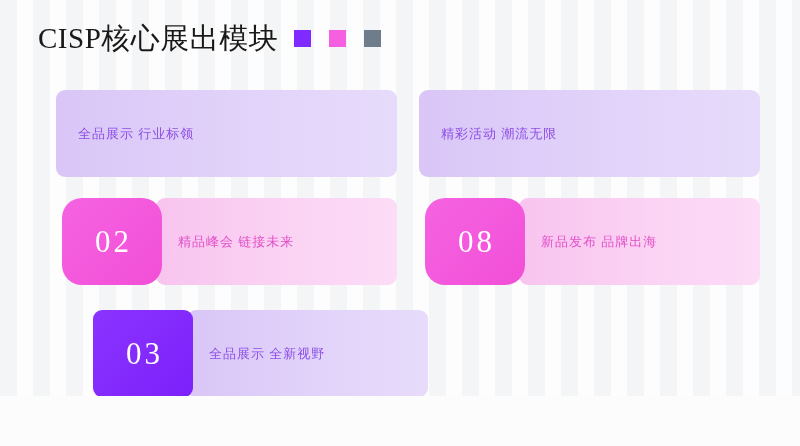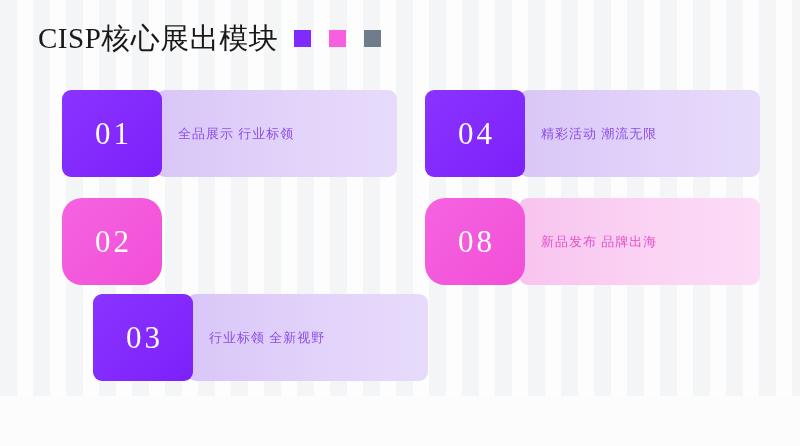--- a/index.html
+++ b/index.html
@@ -71,21 +71,21 @@
     position: absolute;
     display: flex;
     align-items: stretch;
     height: 87px;
     width: 335px;
   }
   .card.col-left  { left: 0px; }
   .card.col-right { left: 363px; }
   .card.row-0 { top: 0px; }
   .card.row-1 { top: 108px; }
-  .card.row-2 { top: 204px; padding-left: 31px; }
+  .card.row-2 { top: 220px; padding-left: 31px; }
 
   .num-block {
     width: 100px;
     flex: 0 0 100px;
     border-radius: 9px;
     display: flex;
     align-items: center;
     justify-content: center;
     position: relative;
     z-index: 2;
@@ -145,47 +145,44 @@
     <div class="swatches">
       <span class="swatch" style="background-color: rgb(127, 43, 255);"></span>
       <span class="swatch" style="background-color: rgb(245, 95, 224);"></span>
       <span class="swatch" style="background-color: rgb(110, 124, 140);"></span>
     </div>
   </div>
 
   <div class="grid">
 
     <div class="card col-left row-0 theme-purple">
-      <div class="num-block">
-        <span class="num-text">01</span>
-      </div>
       <div class="body-block">
         <span class="body-text">全品展示 行业标领</span>
       </div>
     </div>
 
     <div class="card col-left row-1 theme-pink">
       <div class="num-block">
         <span class="num-text">02</span>
       </div>
+      <div class="body-block">
+        <span class="body-text">精品峰会 链接未来</span>
+      </div>
     </div>
 
     <div class="card col-left row-2 theme-purple">
       <div class="num-block">
         <span class="num-text">03</span>
       </div>
       <div class="body-block">
-        <span class="body-text">行业标领 全新视野</span>
+        <span class="body-text">全品展示 全新视野</span>
       </div>
     </div>
 
     <div class="card col-right row-0 theme-purple">
-      <div class="num-block">
-        <span class="num-text">04</span>
-      </div>
       <div class="body-block">
         <span class="body-text">精彩活动 潮流无限</span>
       </div>
     </div>
 
     <div class="card col-right row-1 theme-pink">
       <div class="num-block">
         <span class="num-text">08</span>
       </div>
       <div class="body-block">

